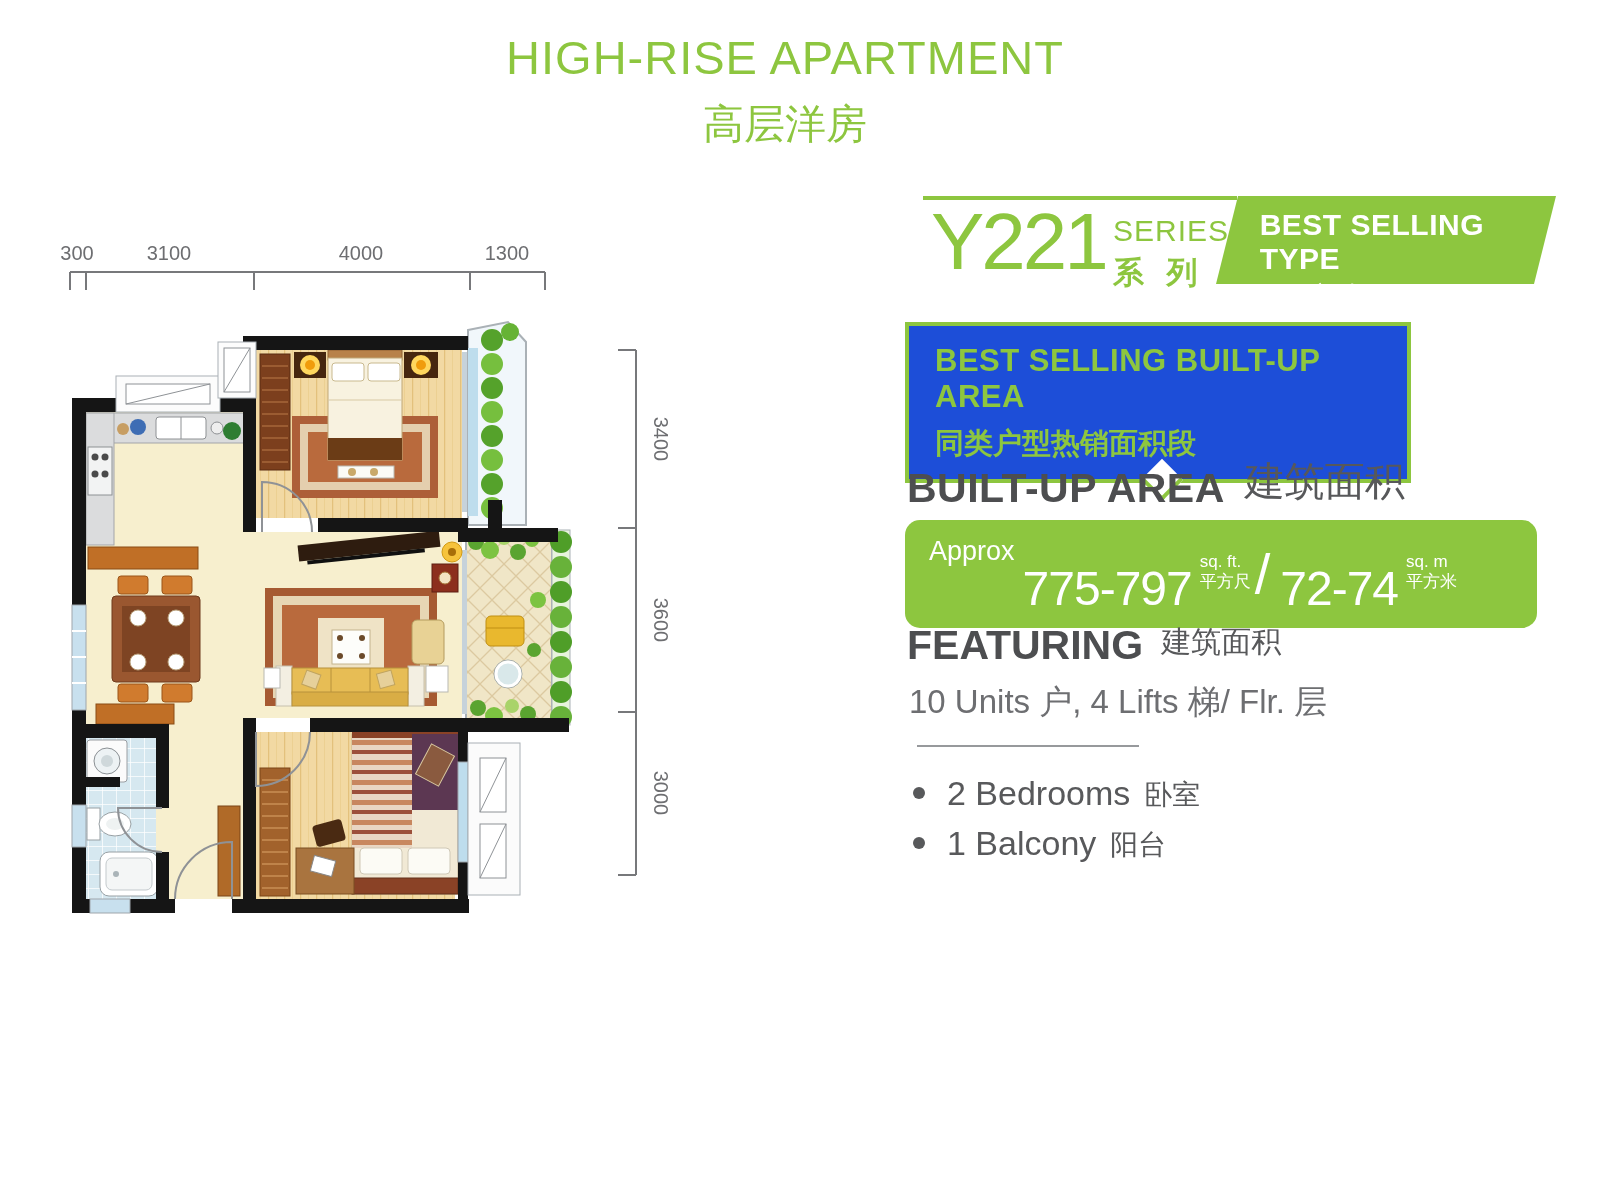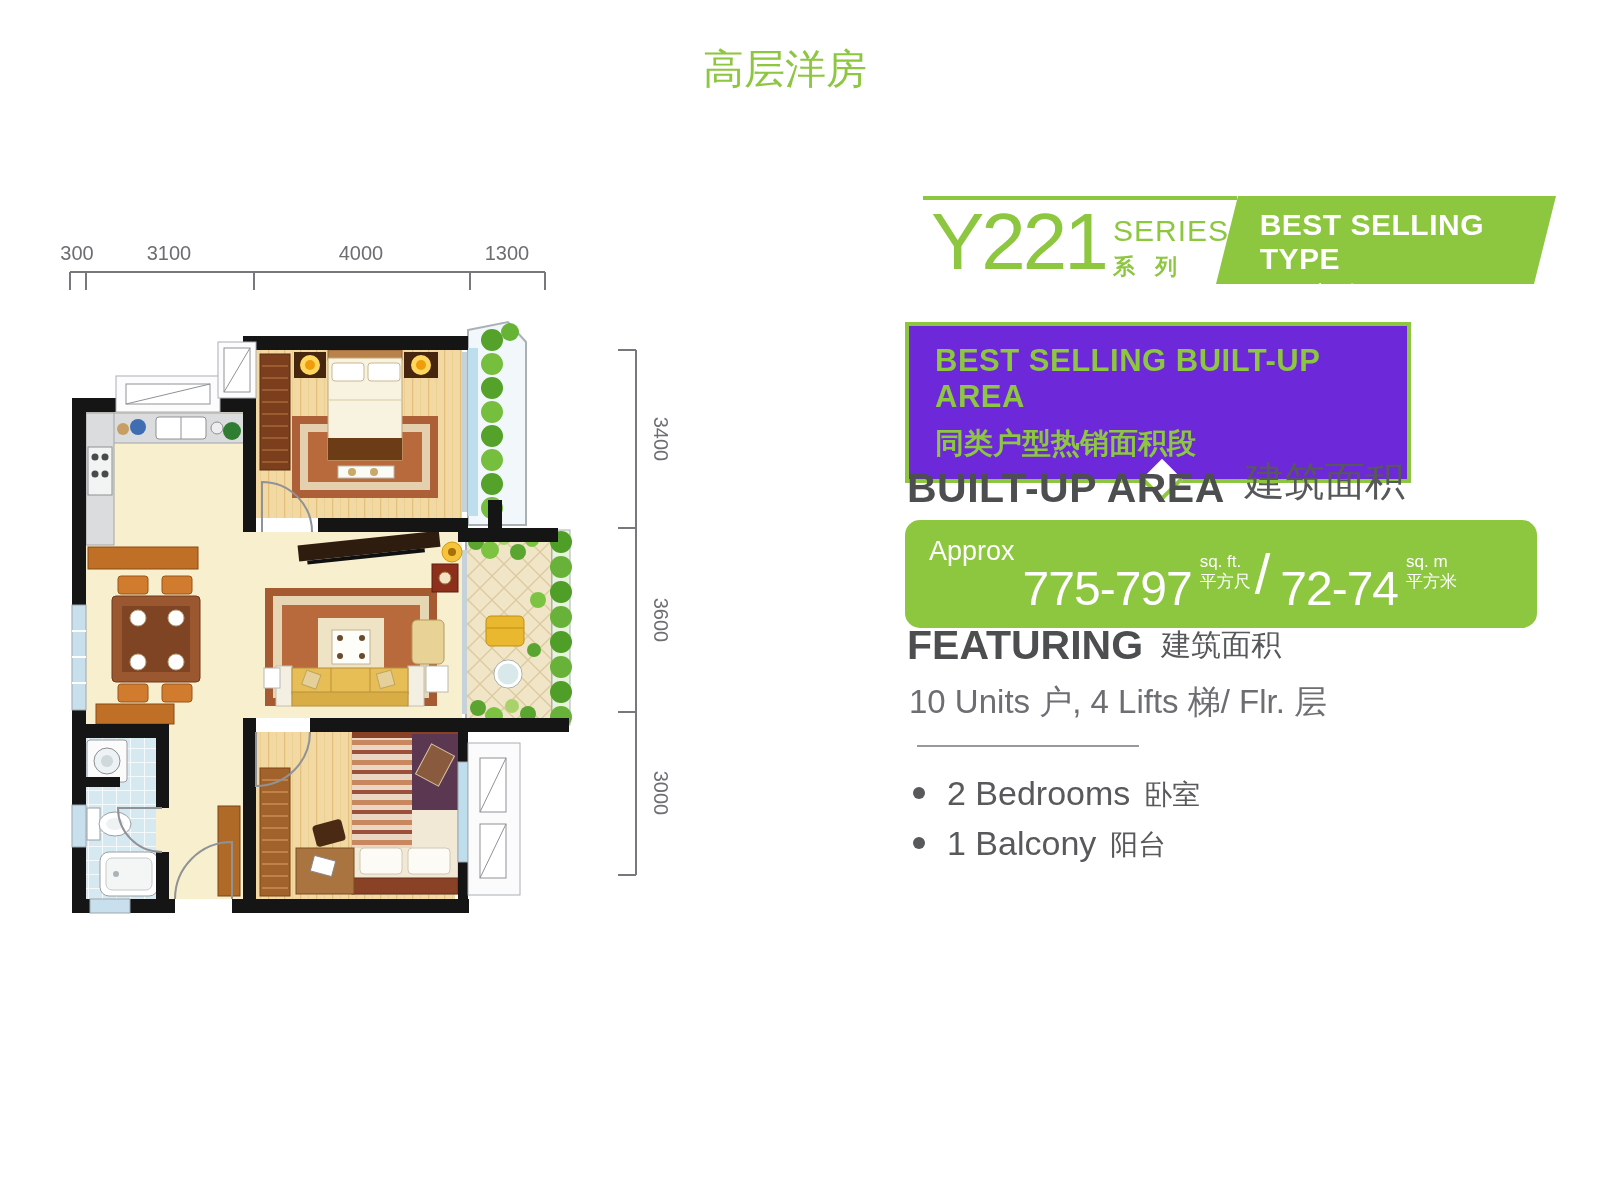--- a/index.html
+++ b/index.html
@@ -17,54 +17,55 @@
   .ruler-top{position:absolute;left:55px;top:228px;}
   .ruler-right{position:absolute;left:602px;top:342px;}
   .plan-svg{position:absolute;left:60px;top:300px;}
   
   .info{position:absolute;left:905px;top:188px;width:648px;}
   .series-row{position:relative;height:120px;}
   .series-line{position:absolute;left:18px;top:8px;width:314px;height:4px;background:#8dc63f;}
   .y221{position:absolute;left:26px;top:14px;font-size:80px;line-height:1;color:#8dc63f;letter-spacing:-3px;font-weight:400;}
   .series-stack{position:absolute;left:208px;top:26px;color:#8dc63f;}
   .series-en{font-size:30px;letter-spacing:1px;}
-  .series-zh{font-size:22px;font-weight:bold;letter-spacing:7px;margin-top:4px;}
+  .series-zh{font-size:31px;font-weight:bold;letter-spacing:7px;margin-top:4px;}
   .badge{position:absolute;left:322px;top:8px;width:318px;height:88px;background:#8dc63f;transform:skewX(-14deg);}
   .badge-inner{transform:skewX(14deg);padding:12px 0 0 36px;color:#fff;}
   .badge-l1{font-size:30px;font-weight:bold;letter-spacing:.5px;}
   .badge-l2{font-size:24px;margin-top:3px;}
-  .callout{position:absolute;left:0;top:134px;width:472px;border:4px solid #8dc63f;padding:17px 0 15px 26px;background:#6d28d9;}
+  .callout{position:absolute;left:0;top:134px;width:472px;border:4px solid #8dc63f;padding:17px 0 15px 26px;background:#1d4ed8;}
   .callout-l1{font-size:31px;font-weight:bold;color:#8dc63f;letter-spacing:.5px;}
   .callout-l2{font-size:29px;color:#8dc63f;margin-top:9px;font-weight:bold;}
   .callout-arrow{position:absolute;left:238px;bottom:-16px;width:26px;height:26px;background:#fff;
     border-right:4px solid #8dc63f;border-bottom:4px solid #8dc63f;transform:rotate(45deg);}
   .builtup-row{position:absolute;left:2px;top:266px;display:flex;align-items:flex-end;}
   .builtup-en{font-size:41px;font-weight:bold;color:#4d4e50;letter-spacing:.5px;}
   .builtup-zh{font-size:40px;color:#57585a;margin-left:20px;padding-bottom:3px;}
   .area-banner{position:absolute;left:0;top:332px;width:632px;height:108px;background:#8dc63f;border-radius:15px;
     display:flex;align-items:center;color:#fff;}
   .approx{font-size:27px;margin-left:24px;align-self:flex-start;margin-top:16px;}
   .big-num{font-size:48px;font-weight:400;letter-spacing:-1px;margin-left:8px;line-height:1;margin-top:30px;}
   .unit-stack{font-size:17px;line-height:1.2;margin-left:8px;margin-top:-4px;}
   .slash{font-size:56px;font-weight:400;margin:0 2px 0 4px;line-height:1;}
-  .featuring-row{position:absolute;left:2px;top:434px;display:flex;align-items:flex-end;}
+  .featuring-row{position:absolute;left:2px;top:434px;display:flex;}
   .feat-en{font-size:41px;font-weight:bold;color:#4d4e50;}
   .feat-zh{font-size:30px;color:#57585a;margin-left:18px;padding-bottom:3px;}
   .units-line{position:absolute;left:4px;top:492px;font-size:33px;color:#6d6e71;}
   .divider{position:absolute;left:12px;top:557px;width:222px;height:2px;background:#97999c;}
   .features{position:absolute;left:8px;top:580px;}
   .feature-row{display:flex;align-items:center;height:50px;}
   .bullet{width:12px;height:12px;border-radius:50%;background:#58595b;margin-right:22px;flex:none;}
   .feature-en{font-size:34px;color:#58595b;}
   .feature-zh{font-size:28px;color:#58595b;margin-left:14px;padding-top:3px;}
 </style>
 </head>
 <body>
 
 <div class="header">
+  <div class="title-en">HIGH-RISE APARTMENT</div>
   <div class="title-zh">高层洋房</div>
 </div>
 
 <div class="plan-wrap">
 
   <svg class="ruler-top" width="540" height="66" viewBox="0 0 540 66">
     <g stroke="#77787b" stroke-width="2" fill="none">
       <line x1="15" y1="44" x2="490" y2="44"></line>
       <line x1="15" y1="44" x2="15" y2="62"></line>
       <line x1="31" y1="44" x2="31" y2="62"></line>

